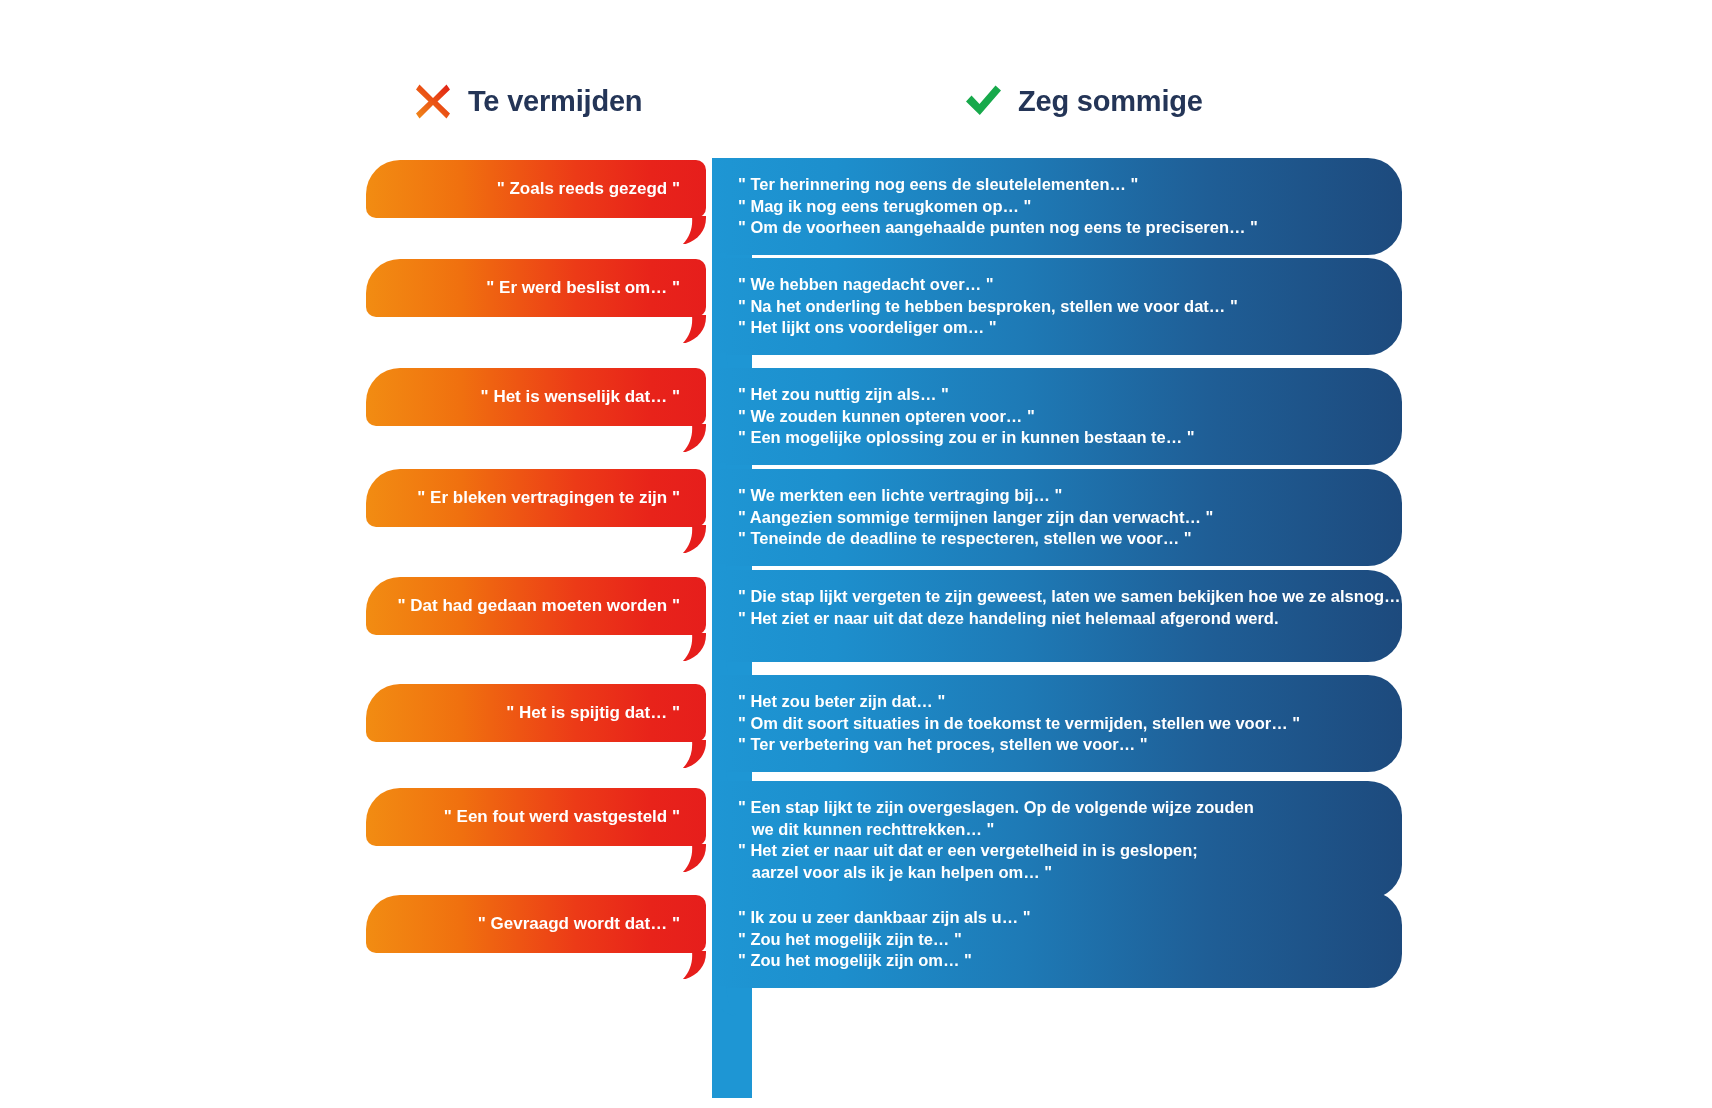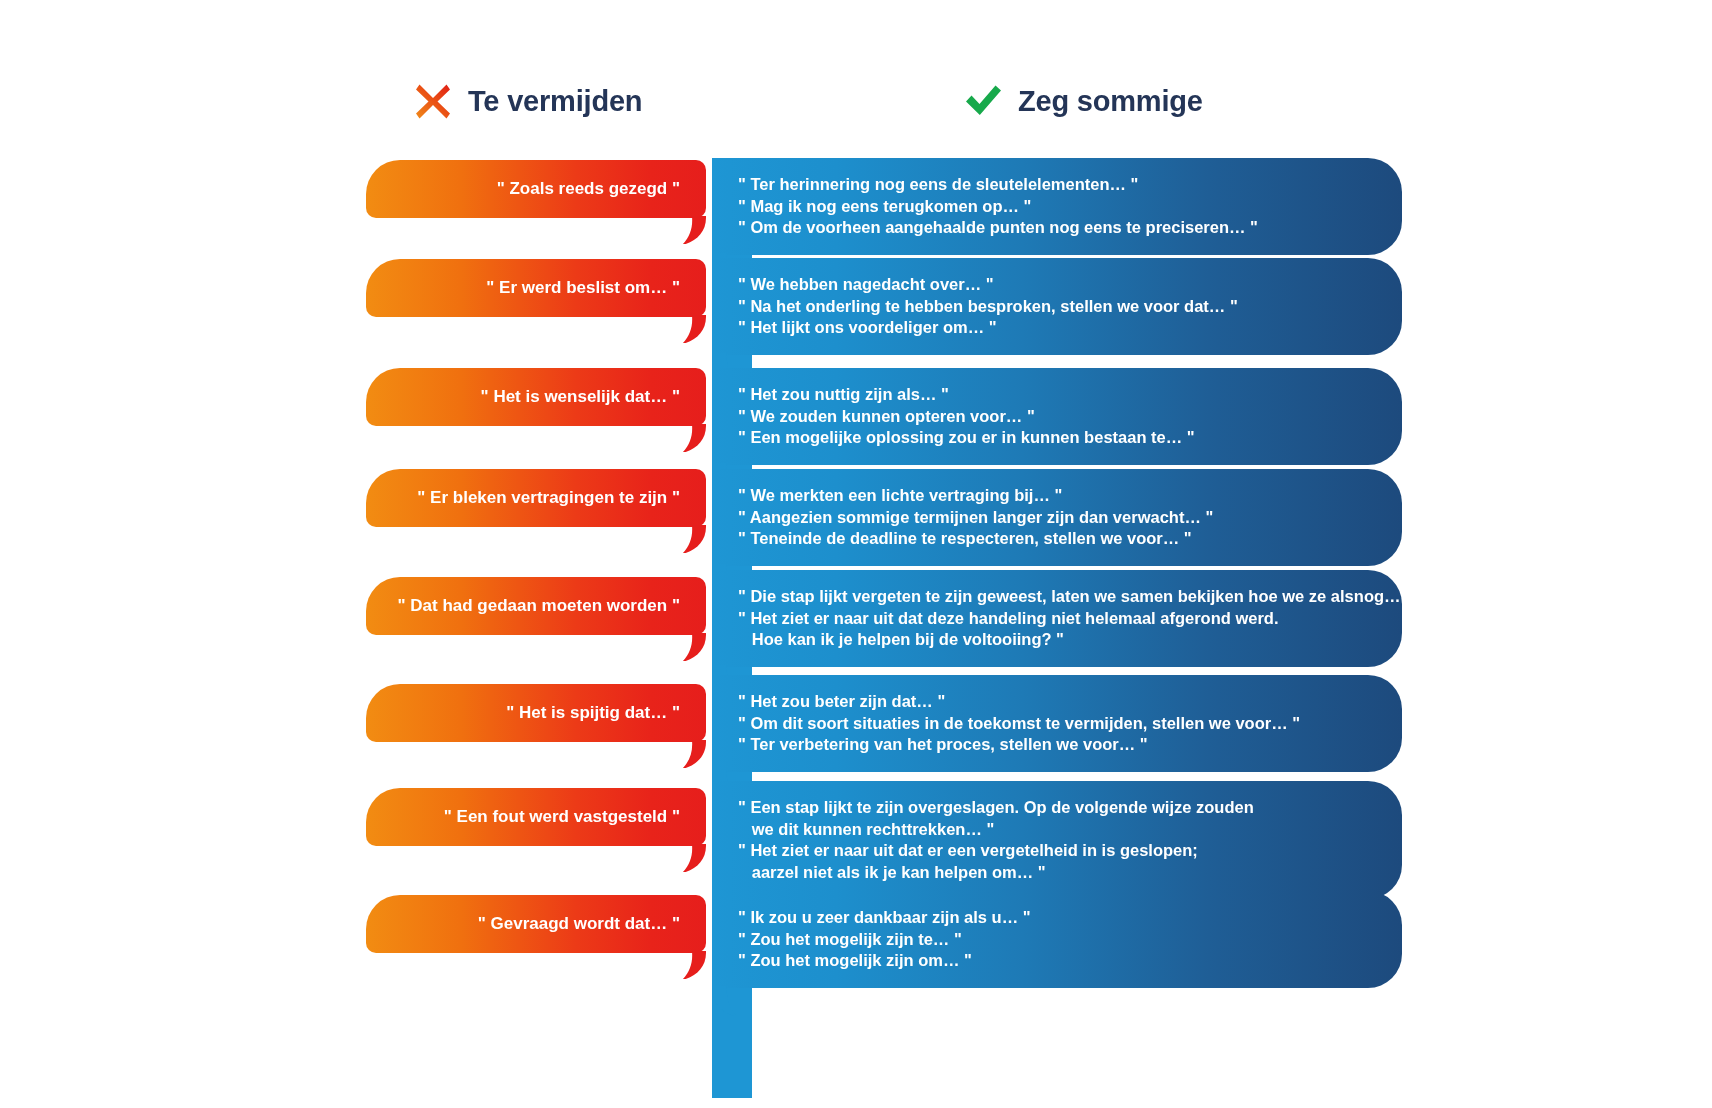--- a/index.html
+++ b/index.html
@@ -286,21 +286,20 @@
               <svg width="44" height="30" viewBox="0 0 44 30">
                 <path d="M0 0 H44 V2 C44 16 34 26 20 29 C28 21 31 12 30 0 Z" fill="#e61e1c"></path>
               </svg>
             </div>
           </div>
         </div>
         <div class="bubble-prefer-wrap" style="top: 570px;">
           <div class="bubble-prefer" style="min-height: 92px;">
             <div class="line">" Die stap lijkt vergeten te zijn geweest, laten we samen bekijken hoe we ze alsnog… "</div>
             <div class="line">" Het ziet er naar uit dat deze handeling niet helemaal afgerond werd.</div>
-            <div class="line">   Hoe kan ik je helpen bij de voltooiing? "</div>
             <div class="tail-prefer">
               <svg width="46" height="32" viewBox="0 0 46 32">
                 <path d="M46 0 H0 V2 C0 18 11 28 26 31 C17 23 14 13 15 0 Z" fill="#1e96d4"></path>
               </svg>
             </div>
           </div>
         </div>
       </div>
       <div class="row" style="top: 0px;">
         <div class="bubble-avoid-wrap" style="top: 684px;">
@@ -335,21 +334,21 @@
                 <path d="M0 0 H44 V2 C44 16 34 26 20 29 C28 21 31 12 30 0 Z" fill="#e61e1c"></path>
               </svg>
             </div>
           </div>
         </div>
         <div class="bubble-prefer-wrap" style="top: 781px;">
           <div class="bubble-prefer" style="min-height: 100px;">
             <div class="line">" Een stap lijkt te zijn overgeslagen. Op de volgende wijze zouden</div>
             <div class="line">   we dit kunnen rechttrekken… "</div>
             <div class="line">" Het ziet er naar uit dat er een vergetelheid in is geslopen;</div>
-            <div class="line">   aarzel niet als ik je kan helpen om… "</div>
+            <div class="line">   aarzel voor als ik je kan helpen om… "</div>
             <div class="tail-prefer">
               <svg width="46" height="32" viewBox="0 0 46 32">
                 <path d="M46 0 H0 V2 C0 18 11 28 26 31 C17 23 14 13 15 0 Z" fill="#1e96d4"></path>
               </svg>
             </div>
           </div>
         </div>
       </div>
       <div class="row" style="top: 0px;">
         <div class="bubble-avoid-wrap" style="top: 895px;">

